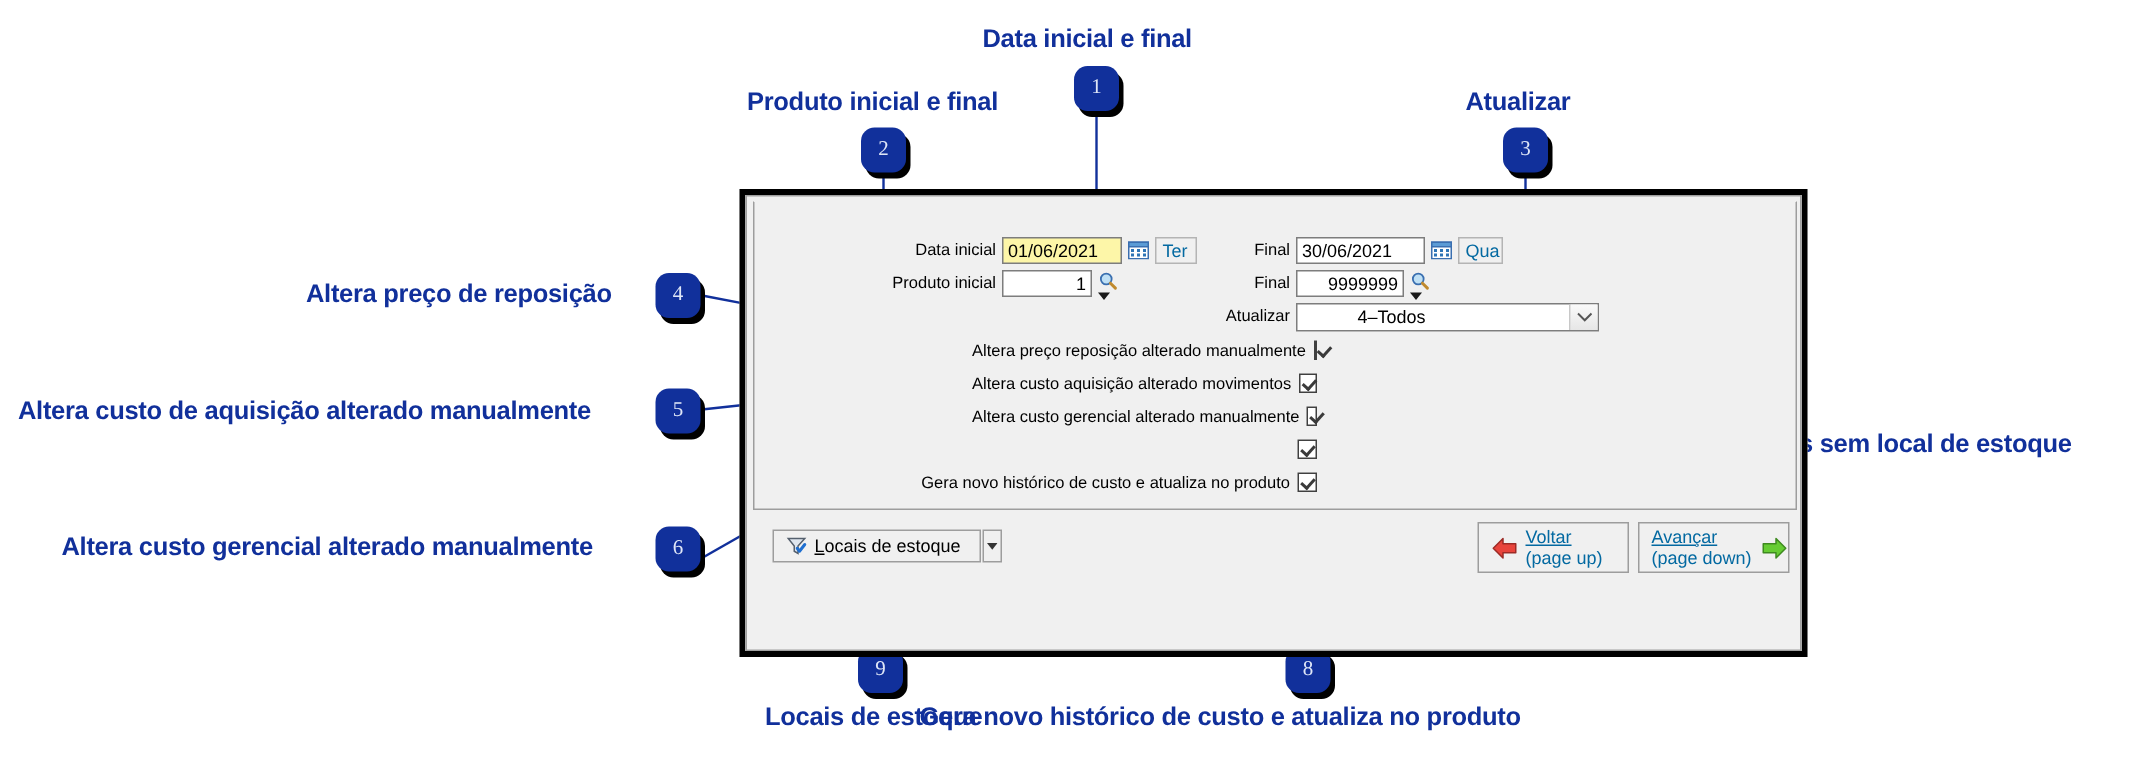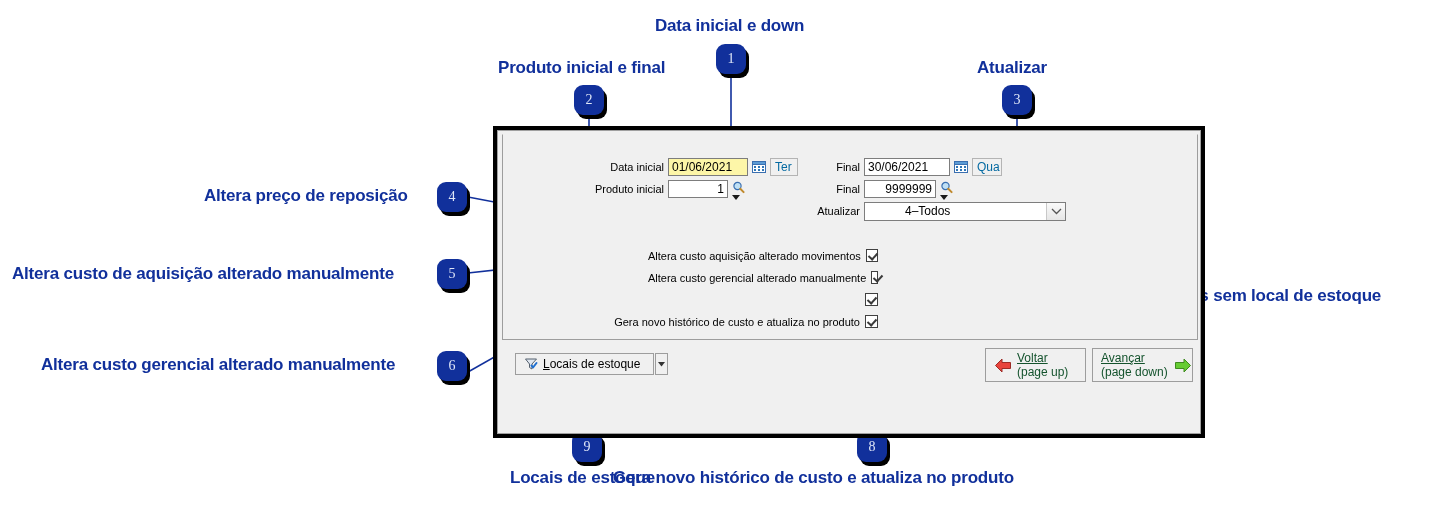--- a/index.html
+++ b/index.html
@@ -142,21 +142,21 @@
   }
   .btn-split{
     position:absolute;box-sizing:border-box;
     background:#f0f0f0;border:1px solid #9d9d9d;
     display:flex;align-items:center;justify-content:center;
   }
   .nav-btn{
     position:absolute;box-sizing:border-box;
     background:#f0f0f0;border:1px solid #9d9d9d;
     display:flex;align-items:center;
-    font-family:"Liberation Sans", sans-serif;font-size:12px;color:#14532d;
+    font-family:"Liberation Sans", sans-serif;font-size:12px;color:#0369a1;
   }
   .nav-txt{display:flex;flex-direction:column;line-height:14px;}
   .nav-txt .l1{text-decoration:underline;}
   .accel{text-decoration:underline;}
 </style>
 </head>
 <body>
 
 <svg id="leader-lines">
   <g stroke="#11309b" stroke-width="1.6" fill="none">
@@ -174,21 +174,21 @@
     <path d="M468 372 L640 274"></path>
 
     <path d="M884 295 L955 295"></path>
 
     <path d="M872 326 L872 432"></path>
 
     <path d="M587 378 L587 432"></path>
   </g>
 </svg>
 
-<div class="callout" style="left:655px;top:16px;">Data inicial e down</div>
+<div class="callout" style="left:655px;top:16px;">Data inicial e final</div>
 <div class="callout" style="left:498px;top:58px;">Produto inicial e final</div>
 <div class="callout" style="left:977px;top:58px;">Atualizar</div>
 <div class="callout" style="left:204px;top:186px;">Altera preço de reposição</div>
 <div class="callout" style="left:12px;top:264px;">Altera custo de aquisição alterado manualmente</div>
 <div class="callout" style="left:41px;top:355px;">Altera custo gerencial alterado manualmente</div>
 <div class="callout" style="left:962px;top:286px;">Considera itens movimentados sem local de estoque</div>
 <div class="callout" style="left:613px;top:468px;">Gera novo histórico de custo e atualiza no produto</div>
 <div class="callout" style="left:510px;top:468px;">Locais de estoque</div>
 
 <div class="badge" style="left:716px;top:44px;">1</div>
@@ -257,20 +257,24 @@
     <div class="fld-label" style="left:296px;top:74px;width:66px;">Atualizar</div>
     <div class="combo" style="left:366px;top:71px;width:202px;padding-left:40px;">
       <span>4–Todos</span>
       <span class="combo-arrow">
         <svg width="11" height="7" viewBox="0 0 11 7">
             <path d="M1 1 L5.5 5.5 L10 1" fill="none" stroke="#555" stroke-width="1.3"></path>
           </svg>
       </span>
     </div>
 
+    <div class="cbrow" style="left:150px;top:96px;width:230px;justify-content:flex-end;">
+      <span class="cb-label">Altera preço reposição alterado manualmente</span>
+      <span class="cbox checked"></span>
+    </div>
     <div class="cbrow" style="left:150px;top:118px;width:230px;justify-content:flex-end;">
       <span class="cb-label">Altera custo aquisição alterado movimentos</span>
       <span class="cbox checked"></span>
     </div>
     <div class="cbrow" style="left:150px;top:140px;width:230px;justify-content:flex-end;">
       <span class="cb-label">Altera custo gerencial alterado manualmente</span>
       <span class="cbox checked"></span>
     </div>
     <div class="cbrow" style="left:110px;top:162px;width:270px;justify-content:flex-end;">
       <span class="cbox checked"></span>

